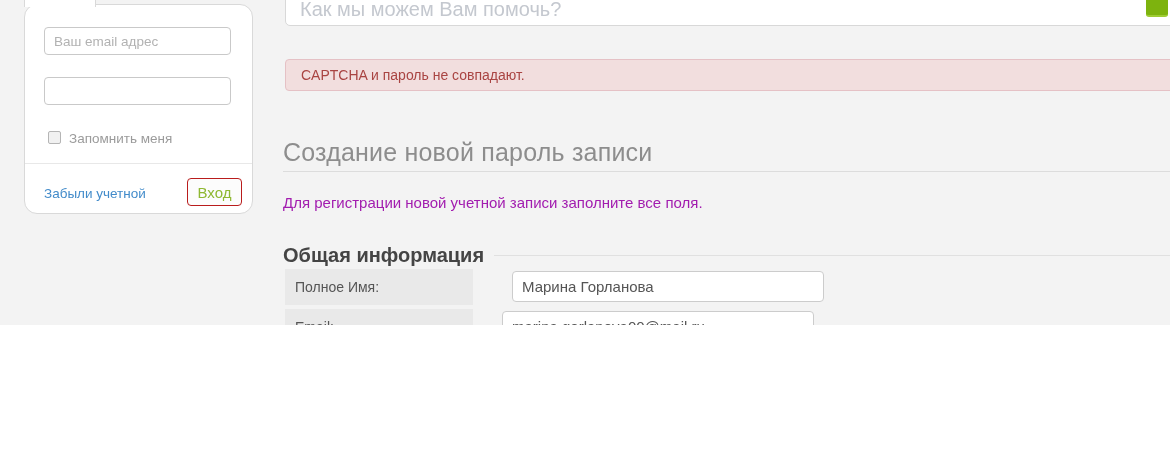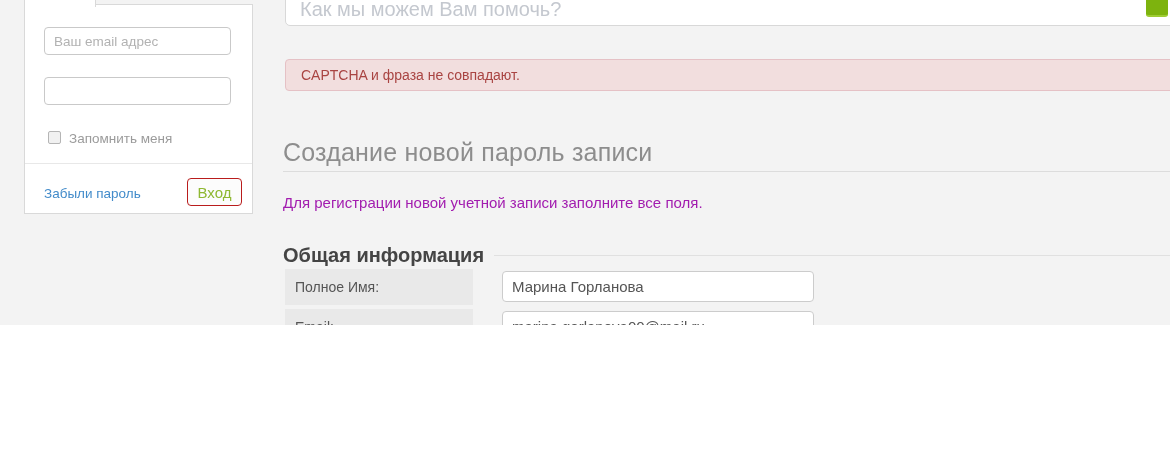--- a/index.html
+++ b/index.html
@@ -4,21 +4,21 @@
 <style>
   * { margin:0; padding:0; box-sizing:border-box; }
   body { font-family:"Liberation Sans", sans-serif; background:#fff; }
 
   .screen { position:relative; width:1170px; height:460px; background:#fff; overflow:hidden; }
   .page   { position:absolute; left:0; top:0; width:1170px; height:325px; background:#f3f3f3; overflow:hidden; }
   .blank-area { position:absolute; left:0; top:325px; width:1170px; height:135px; background:#ffffff; }
 
   
   .login-card { position:absolute; left:24px; top:4px; width:229px; height:210px;
-                background:#fff; border:1px solid #d9d9d9; border-radius:0; }
+                background:#fff; border:1px solid #d9d9d9; border-radius:13px; }
   .tab-stub { position:absolute; left:-1px; top:-6px; width:72px; height:8px;
               background:#fff; border-left:1px solid #d9d9d9; border-right:1px solid #d9d9d9; }
   .sb-input { position:absolute; left:19px; width:187px; height:28px;
               border:1px solid #c9c9c9; border-radius:4px; background:#fff;
               padding:0 9px; font-size:13.5px; color:#555;
               font-family:"Liberation Sans", sans-serif; outline:none; }
   .sb-input::placeholder { color:#b2b2b2; }
   .sb-email    { top:22px; }
   .sb-password { top:72px; }
   .remember-wrap { position:absolute; left:23px; top:126px; display:flex; align-items:flex-start; cursor:default; }
@@ -58,47 +58,47 @@
   .section-title { font-size:20px; font-weight:bold; color:#444; white-space:nowrap; }
   .section-rule { flex:1; border-top:1px solid #e0e0e0; margin-left:10px; }
 
   .form-label { position:absolute; left:285px; width:188px; height:36px;
                 background:#e9e9e9; color:#555; font-size:14px;
                 display:flex; align-items:center; padding-left:10px; }
   .form-input { position:absolute; left:502px; width:312px; height:31px;
                 background:#fff; border:1px solid #ccc; border-radius:4px;
                 padding:0 9px; font-size:15px; color:#555;
                 font-family:"Liberation Sans", sans-serif; outline:none; }
-  .label-1 { top:269px; }  .input-1 { top:271px; }
+  .label-1 { top:269px; }  .input-1 { top:271px;margin-left:10px; }
   .label-2 { top:309px; }  .input-2 { top:311px; }
 </style>
 </head>
 <body>
 
 <div class="screen">
   <div class="page">
 
     <div class="login-card">
       <div class="tab-stub"></div>
       <input class="sb-input sb-email" type="text" placeholder="Ваш email адрес" style="">
       <input class="sb-input sb-password" type="password" style="">
       <div class="remember-wrap">
         <span class="checkbox"></span>
         <span class="remember-text">Запомнить меня</span>
       </div>
       <div class="card-divider"></div>
-      <a href="#" class="forgot-link">Забыли пароль</a>
+      <a href="#" class="forgot-link">Забыли учетной</a>
       <button class="signin-btn">Вход</button>
     </div>
 
     <input class="search-input" type="text" placeholder="Как мы можем Вам помочь?" style="">
     <button class="search-btn"></button>
 
     <div class="alert">
-      <span>CAPTCHA и фраза не совпадают.</span>
+      <span>CAPTCHA и пароль не совпадают.</span>
     </div>
 
     <h1 class="page-title">Создание новой пароль записи</h1>
     <div class="title-rule"></div>
     <p class="intro-text">Для регистрации новой учетной записи заполните все поля.</p>
 
     <div class="section-header">
       <span class="section-title">Общая информация</span>
       <span class="section-rule"></span>
     </div>

